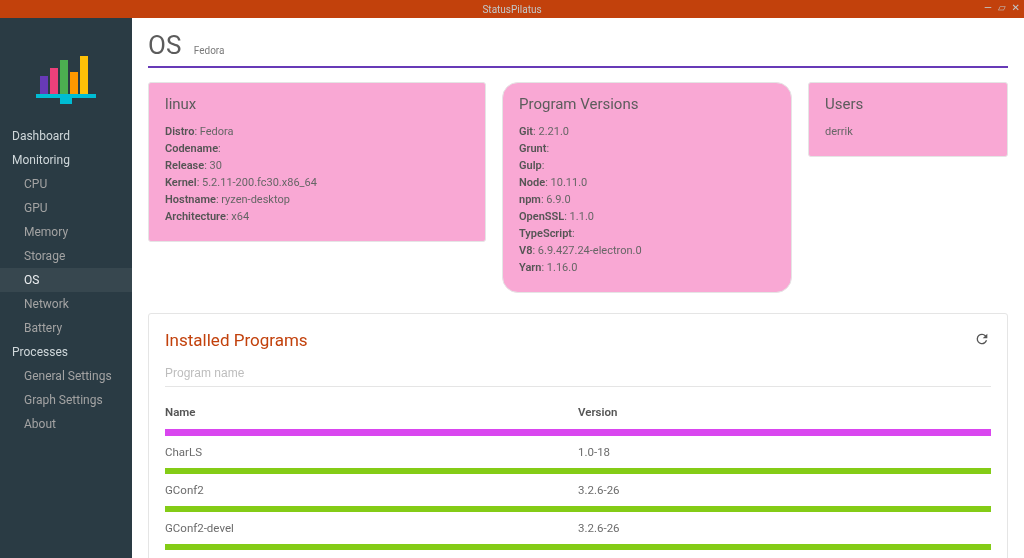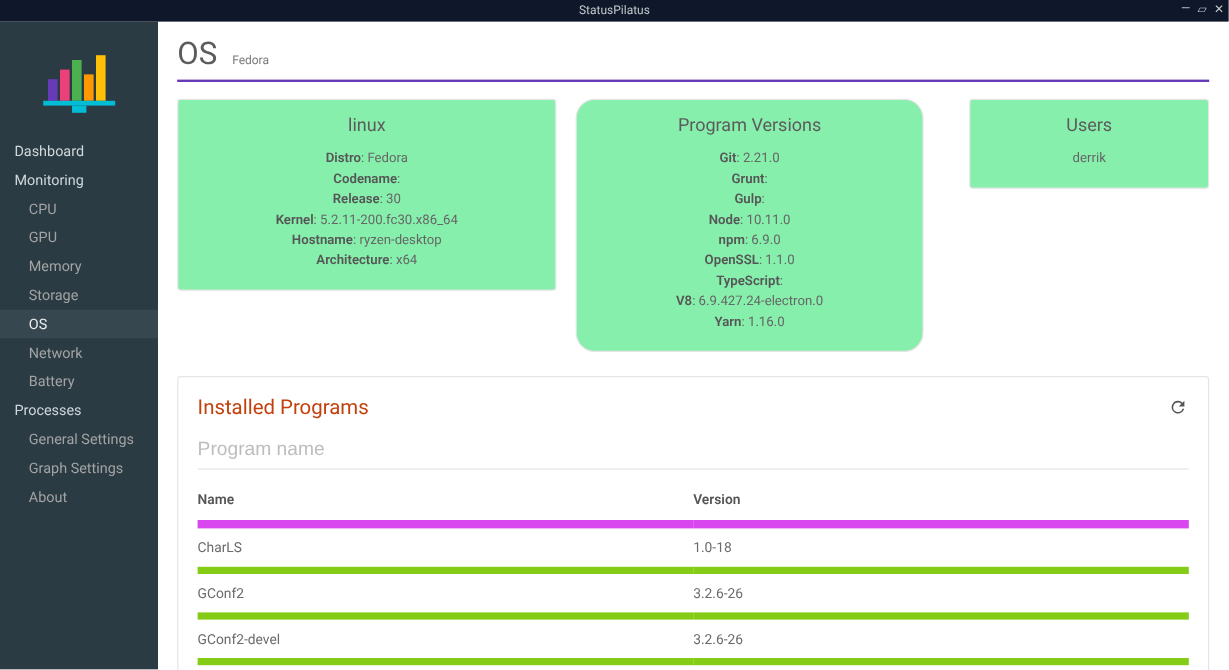--- a/index.html
+++ b/index.html
@@ -1,42 +1,42 @@
 <!DOCTYPE html>
 <html><head>
 <meta charset="utf-8">
 <style>
   * { box-sizing: border-box; margin: 0; padding: 0; }
   html, body { width: 1024px; height: 558px; font-family: -apple-system, BlinkMacSystemFont, "Segoe UI", Roboto, "Helvetica Neue", Arial, sans-serif; overflow: hidden; background:#f5f5f5; }
-  .titlebar { height: 18px; background:#0f172a; color:#c2c9cc; font-size:10px; display:flex; align-items:center; justify-content:center; position:relative; }
+  .titlebar { height: 18px; background:#c2410c; color:#c2c9cc; font-size:10px; display:flex; align-items:center; justify-content:center; position:relative; }
   .titlebar .controls { position:absolute; right:4px; top:2px; display:flex; gap:6px; color:#c2c9cc; font-size:10px; }
   .titlebar .controls span { cursor:pointer; }
   .app { display:flex; height: calc(100% - 18px); }
-  .sidebar { width:132px; background:#2a3b44; color:#a9b4b9; display:flex; flex-direction:column; padding-top:8px; }
+  .sidebar { width:132px; background:#2a3b44; color:#a9b4b9; display:flex; flex-direction:column; padding-top:18px; }
   .logo-wrap { display:flex; justify-content:center; padding:10px 0 18px; }
   .nav { display:flex; flex-direction:column; font-size:12px; }
   .nav .item { padding:5px 12px; color:#cfd7da; cursor:pointer; }
   .nav .subitem { padding:5px 12px 5px 24px; color:#a3a3a3; cursor:pointer; }
   .nav .subitem.active { background:#37474f; color:#eceff1; }
   .main { flex:1; background:#ffffff; overflow-y:auto; padding:8px 16px 40px 16px; }
   .page-title { font-size:26px; font-weight:400; color:#5c5c5c; padding:4px 0 6px; }
   .page-title .sub { font-size:10px; color:#7a7a7a; margin-left:6px; font-weight:400;margin-top:25px; }
   .divider { height:2px; background:#673ab7; margin-bottom:14px; }
   .cards { display:flex; gap:16px; align-items:flex-start; }
-  .card { border:1px solid #e5e5e5; border-radius:3px; padding:12px 16px 16px; background:#86efac;text-align:center; }
+  .card { border:1px solid #e5e5e5; border-radius:3px; padding:12px 16px 16px; background:#f9a8d4; }
   .card.linux { flex:1; }
   .card.versions { flex:0 0 290px;border-radius:16px; }
-  .card.users { flex:0 0 200px;margin-left:22px; }
+  .card.users { flex:0 0 200px; }
   .card h3 { font-size:15px; font-weight:400; color:#5c5c5c; margin-bottom:10px; }
   .kv { font-size:11px; color:#666; line-height:1.55; }
   .kv .row b { font-weight:600; color:#555; }
   .installed-card { border:1px solid #e5e5e5; border-radius:3px; margin-top:20px; padding:16px 16px 8px; position:relative; }
   .installed-card h3 { font-size:17px; font-weight:400; color:#c2410c; margin-bottom:10px; }
   .refresh-btn { position:absolute; right:14px; top:14px; width:22px; height:22px; display:flex; align-items:center; justify-content:center; cursor:pointer; color:#555; }
-  .search-input { width:100%; border:none; border-bottom:1px solid #e5e5e5; padding:6px 0; font-size:16px; color:#555; outline:none; margin-bottom:8px; }
+  .search-input { width:100%; border:none; border-bottom:1px solid #e5e5e5; padding:6px 0; font-size:12px; color:#555; outline:none; margin-bottom:8px; }
   .search-input::placeholder { color:#bdbdbd; }
   table { width:100%; border-collapse:collapse; font-size:11.5px; }
   thead th { text-align:left; padding:10px 0; color:#555; font-weight:600; border-bottom:7px solid #d946ef; }
   tbody td { padding:9px 0; color:#6b6b6b; border-bottom:6px solid #84cc16; }
   .col-name { width:50%; }
   .col-ver { width:50%; }
 </style>
 </head>
 <body>
 

